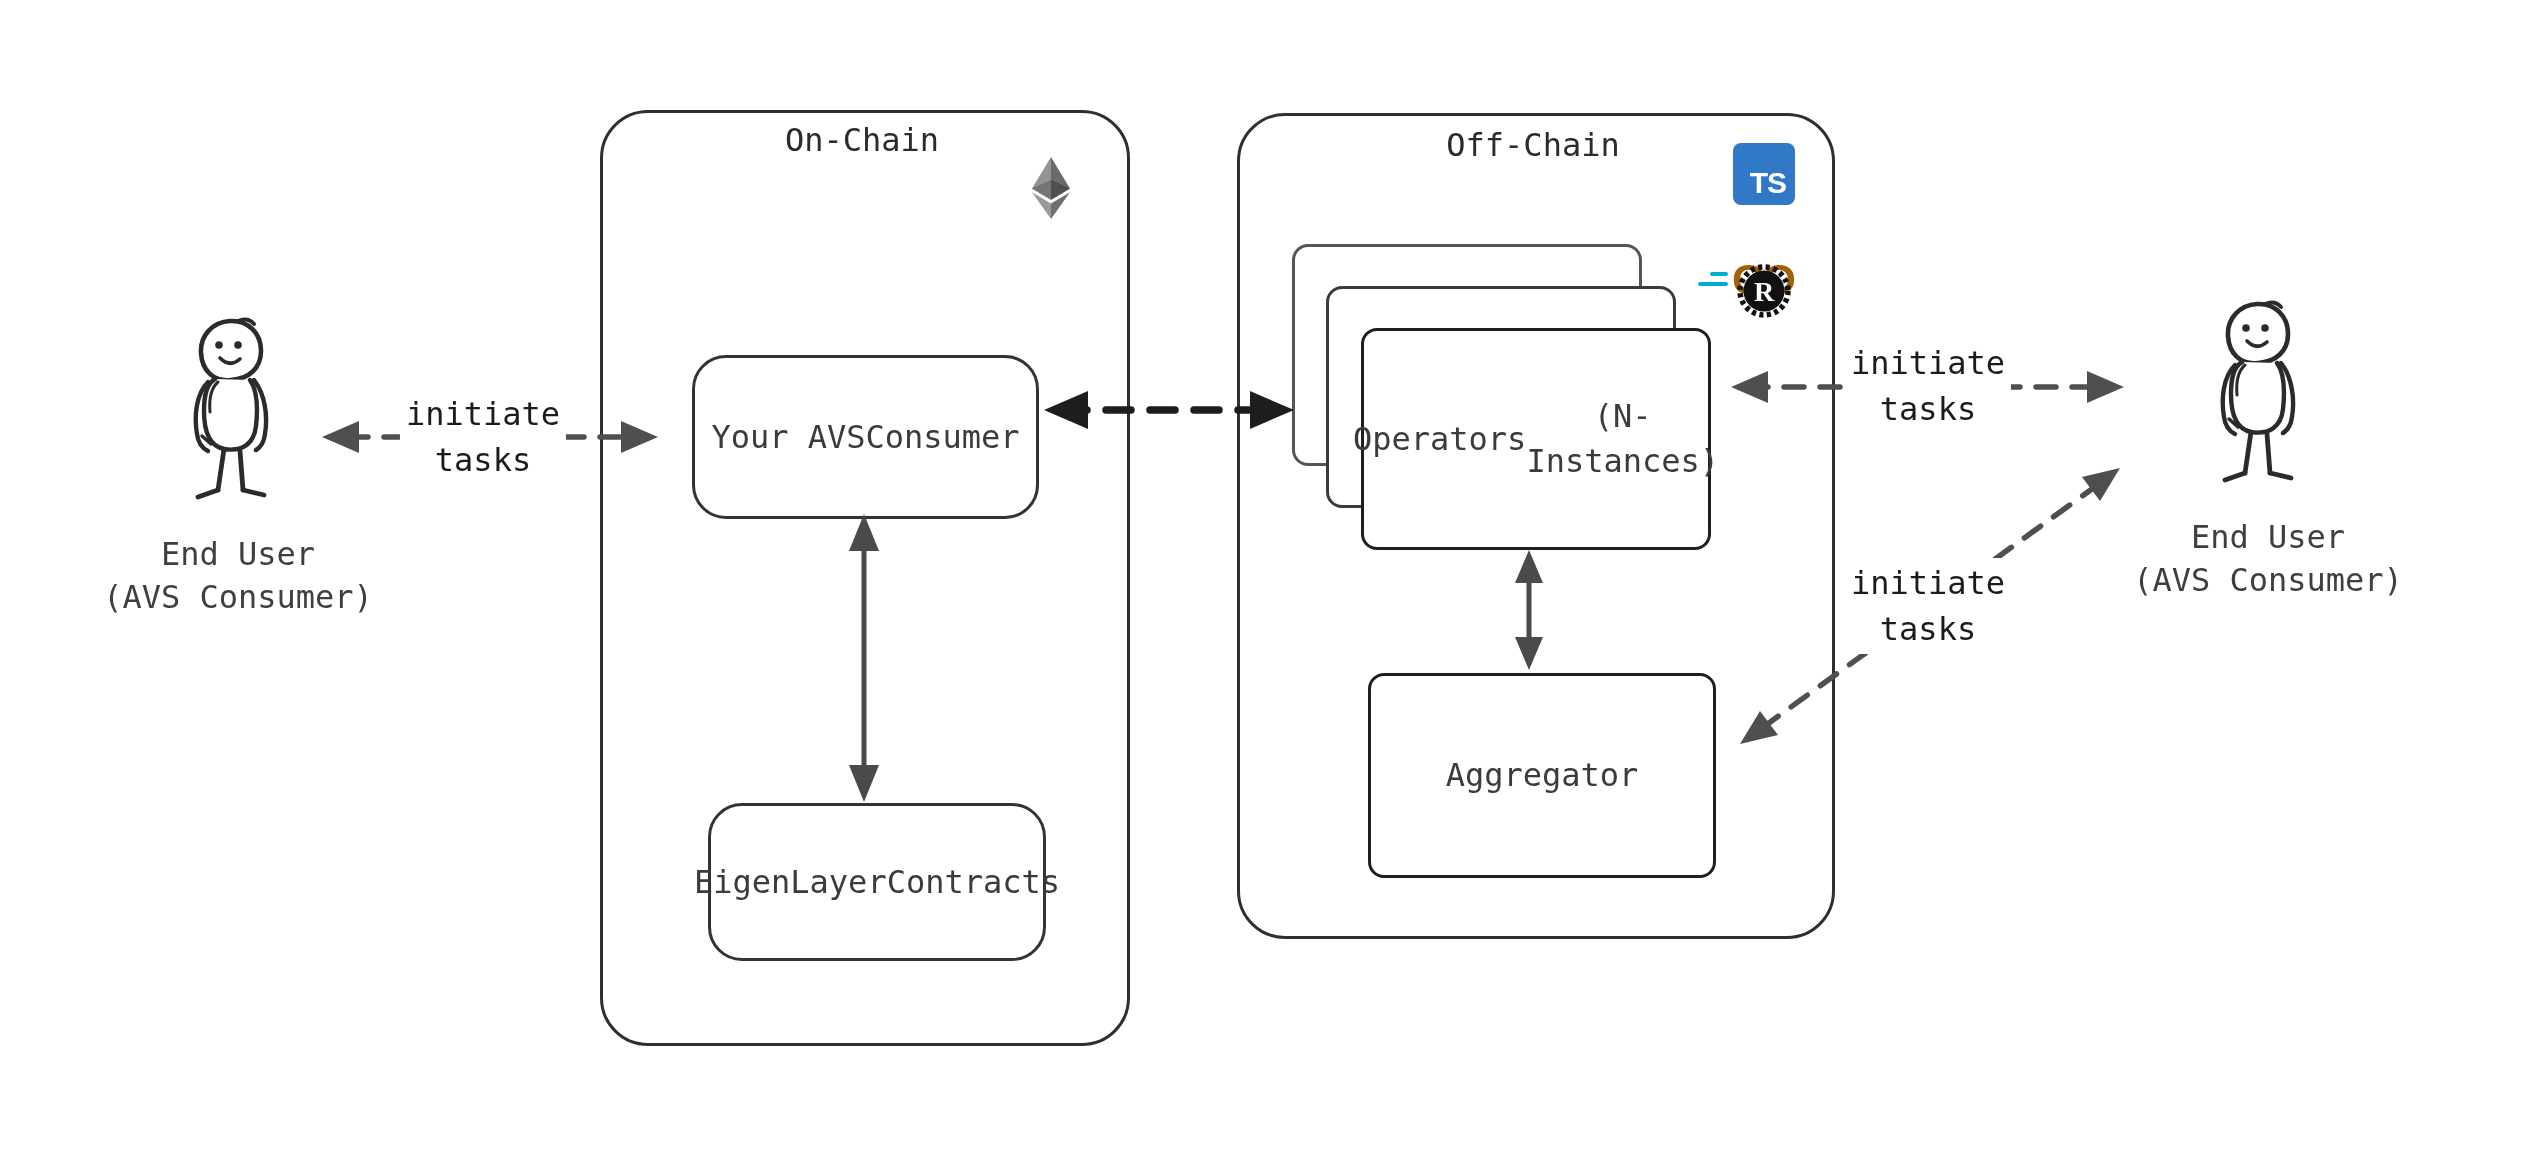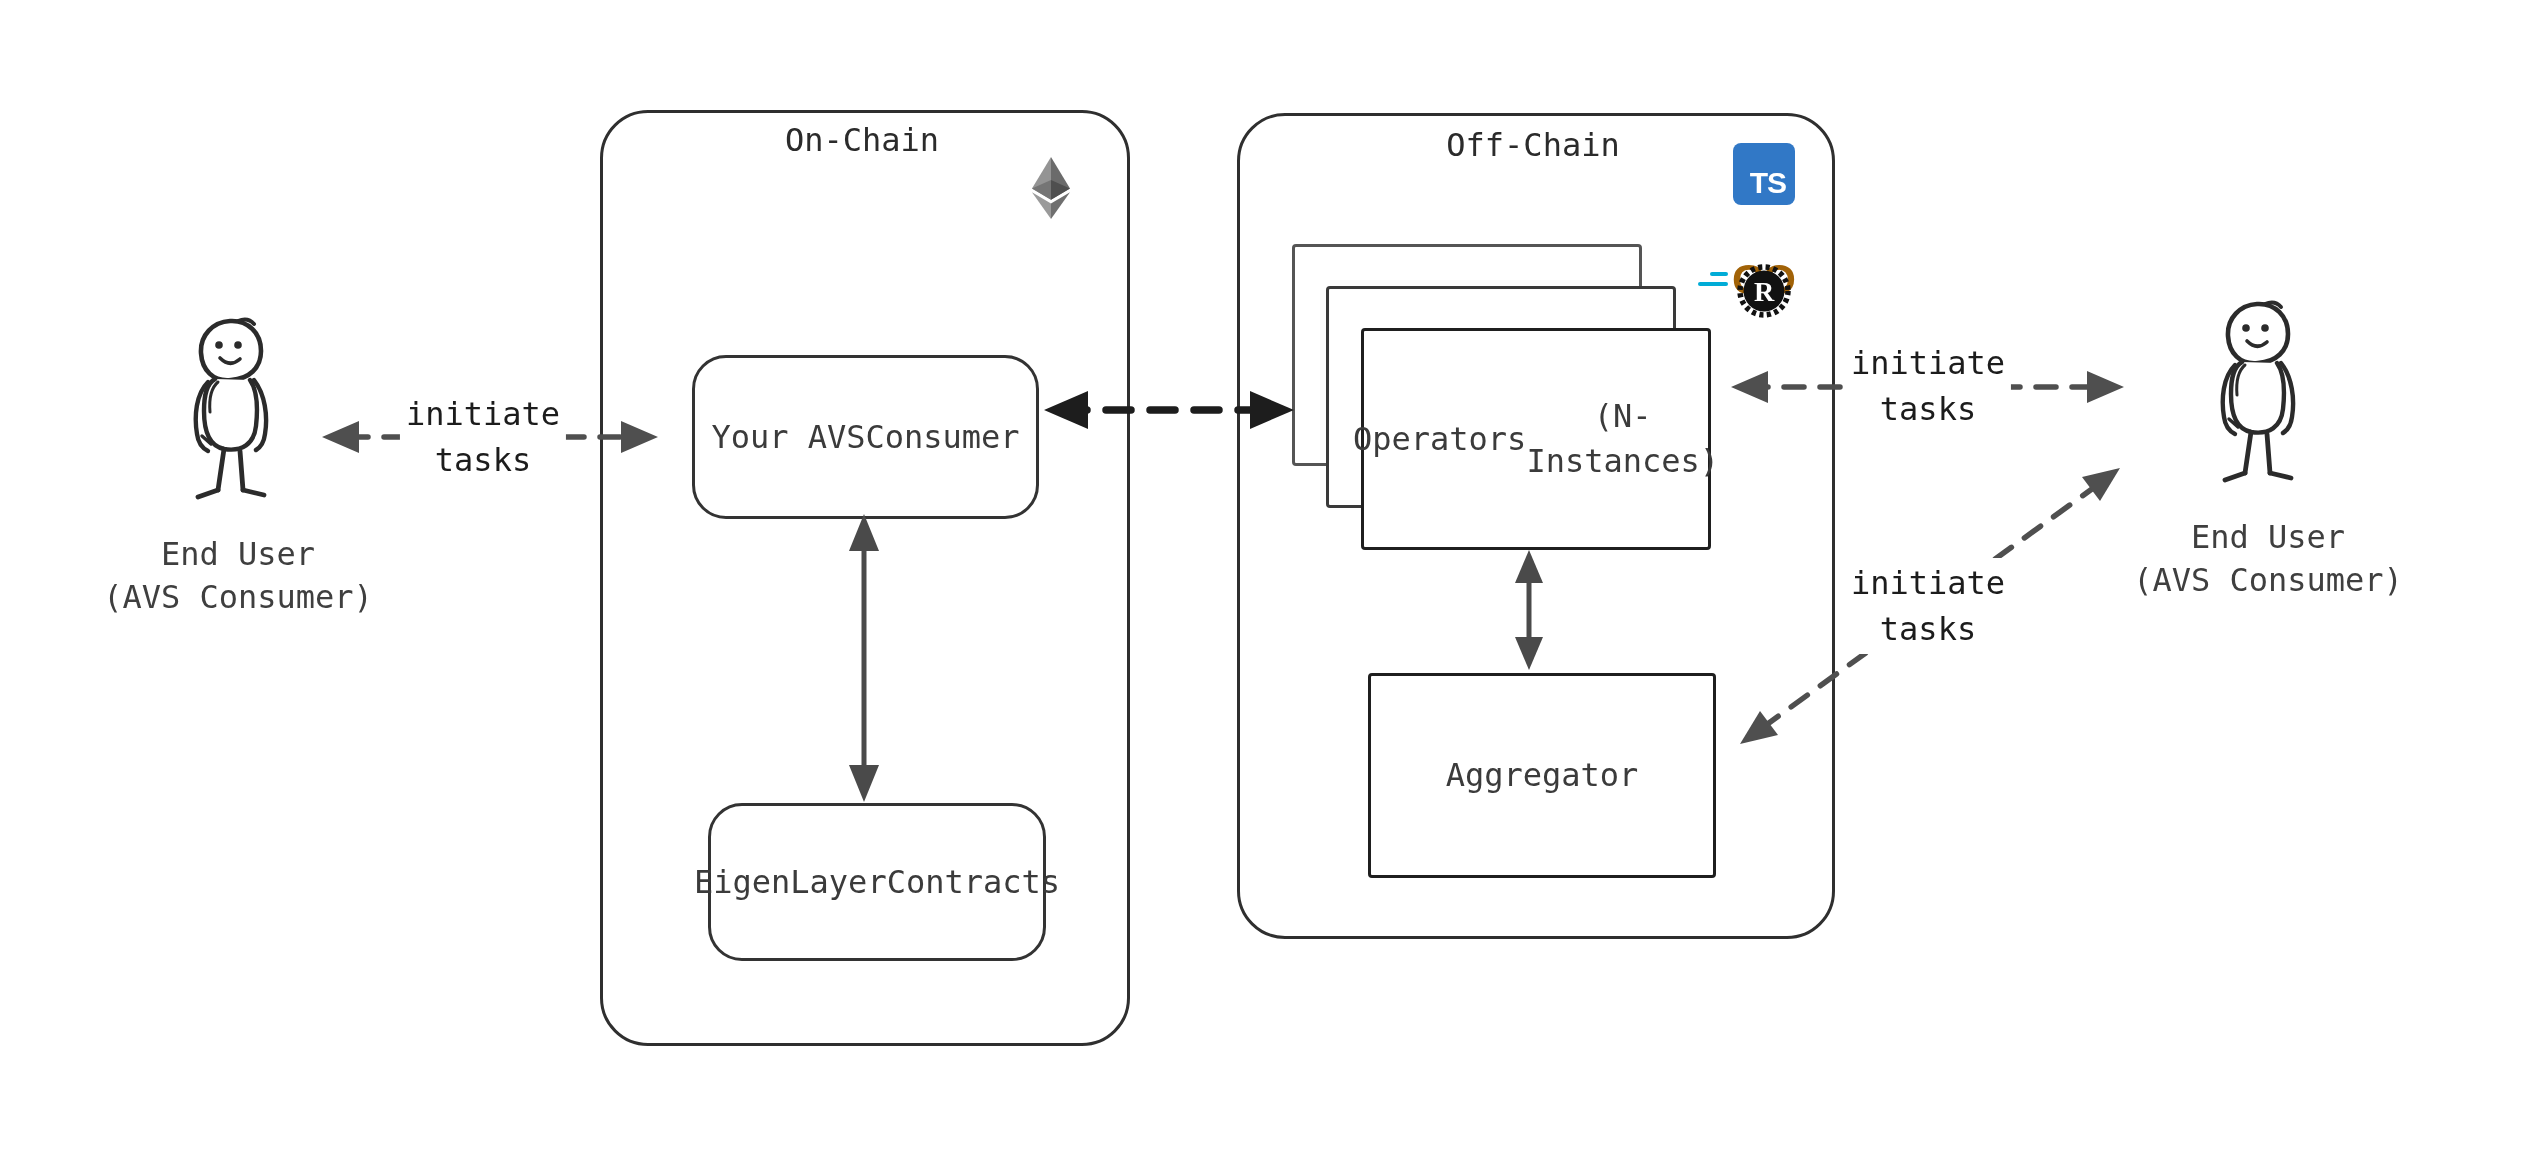--- a/index.html
+++ b/index.html
@@ -26,21 +26,21 @@
     background:#ffffff;
     border:3.4px solid #333333;
     display:flex;flex-direction:row;
     align-items:center;justify-content:center;
     text-align:center;
     color:#3b3b3b;
     font-size:32px;line-height:45px;
     font-weight:500;
   }
   .round34{border-radius:34px;}
-  .round40{border-radius:4px;}
+  .round40{border-radius:16px;}
 
   .zone-title{
     position:absolute;
     text-align:center;
     font-size:32px;
     color:#2b2b2b;
     font-weight:500;
   }
   .user-label{
     position:absolute;

